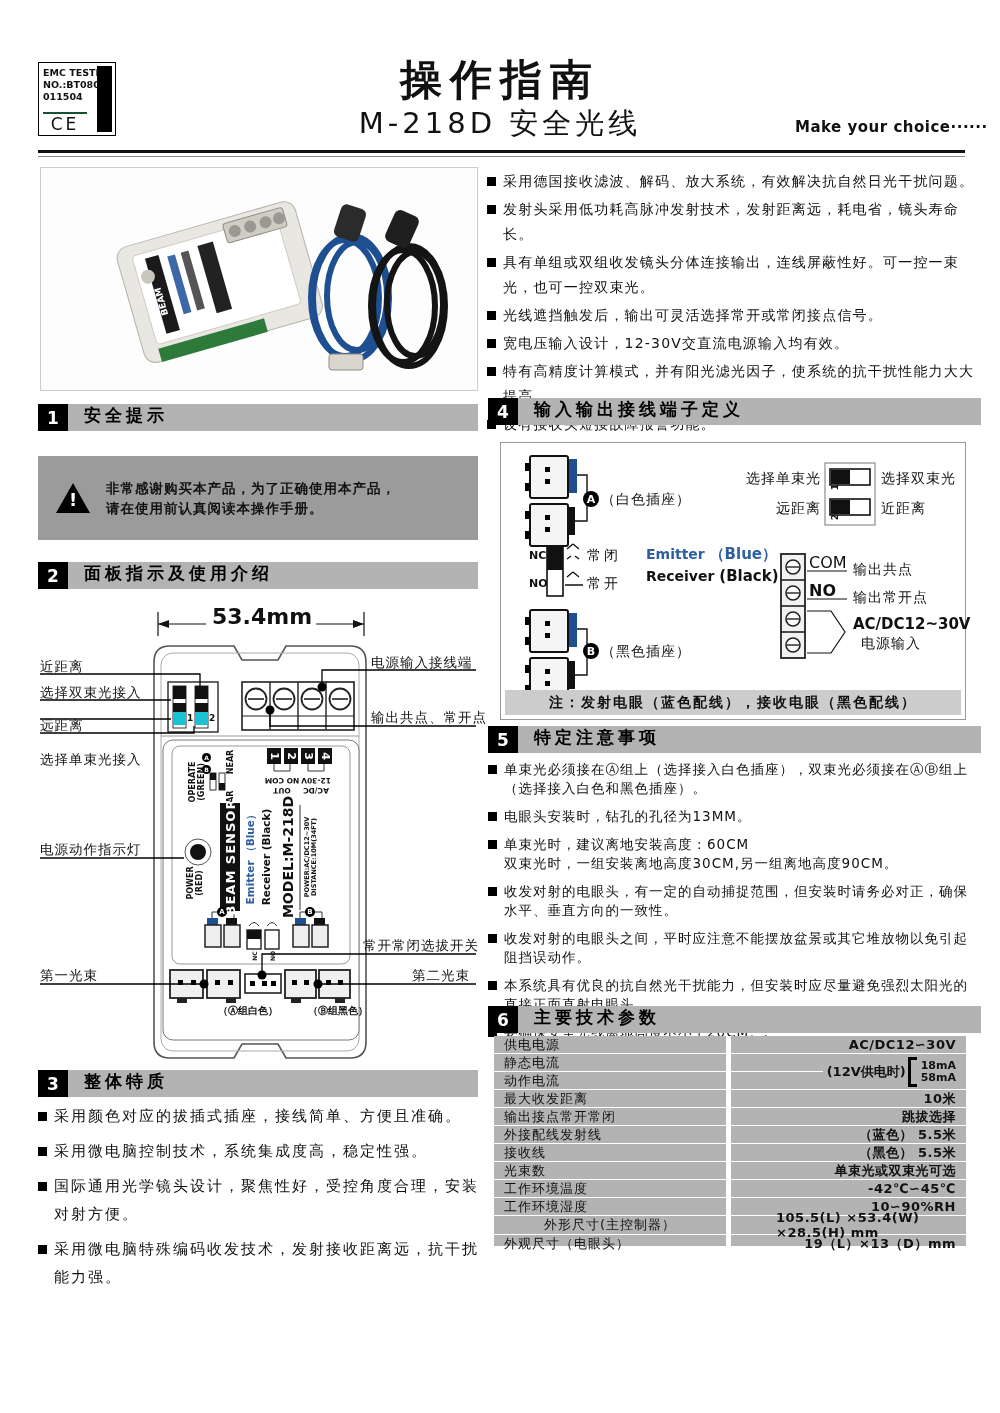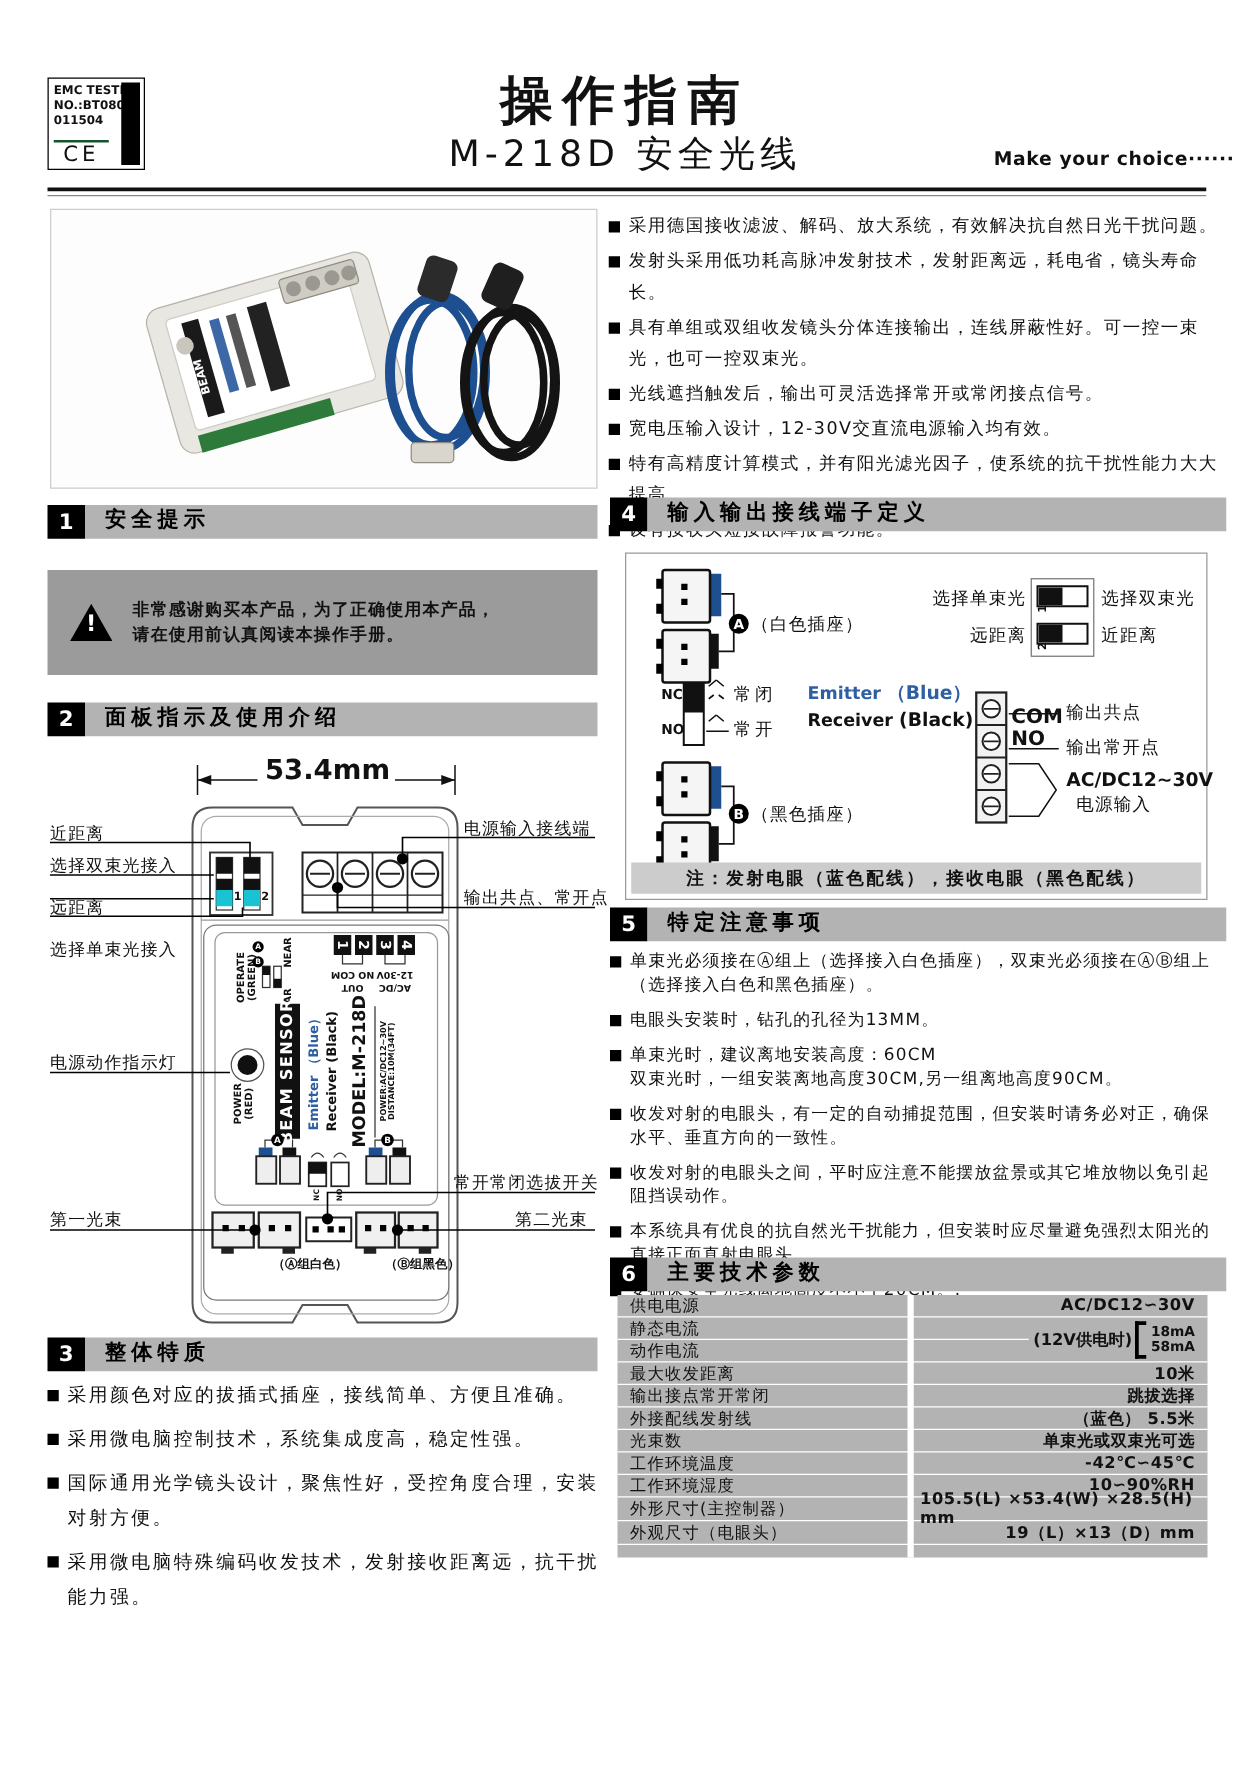--- a/index.html
+++ b/index.html
@@ -434,21 +434,21 @@
 
   <span class="lbl" style="left:145px;top:102px;font-size:14px;font-weight:bold;color:#2e5fa3;">
     <span>Emitter</span>
     <span style="font-size:15px;">（Blue）</span>
   </span>
   <span class="lbl" style="left:145px;top:124px;font-size:14px;font-weight:bold;color:#111;">
     <span>Receiver</span>
     <span style="font-size:15px;">(Black)</span>
   </span>
 
-  <span class="lbl" style="left:308px;top:110px;font-size:16px;font-weight:bold;margin-top:10px;">COM</span>
+  <span class="lbl" style="left:308px;top:110px;font-size:16px;font-weight:normal;">COM</span>
   <span class="lbl" style="left:352px;top:118px;font-size:14px;letter-spacing:1px;">输出共点</span>
   <span class="lbl" style="left:308px;top:138px;font-size:16px;font-weight:bold;">NO</span>
   <span class="lbl" style="left:352px;top:146px;font-size:14px;letter-spacing:1px;">输出常开点</span>
   <span class="lbl" style="left:352px;top:172px;font-size:15px;font-weight:bold;">AC/DC12~30V</span>
   <span class="lbl" style="left:360px;top:192px;font-size:14px;letter-spacing:1px;">电源输入</span>
 
   <div style="position:absolute;left:4px;right:4px;bottom:4px;height:25px;background:#ccc;
               display:flex;align-items:center;justify-content:center;font-size:14px;font-weight:bold;letter-spacing:2px;">注：发射电眼（蓝色配线），接收电眼（黑色配线）</div>
 </div>
 
@@ -528,32 +528,36 @@
   </div>
   <div class="trow" style="height:17px;">
     <div class="tl">输出接点常开常闭</div>
     <div class="tr">跳拔选择</div>
   </div>
   <div class="trow" style="height:17px;">
     <div class="tl">外接配线发射线</div>
     <div class="tr">（蓝色）  5.5米</div>
   </div>
   <div class="trow" style="height:17px;">
+    <div class="tl">接收线</div>
+    <div class="tr">（黑色）  5.5米</div>
+  </div>
+  <div class="trow" style="height:17px;">
     <div class="tl">光束数</div>
     <div class="tr">单束光或双束光可选</div>
   </div>
   <div class="trow" style="height:17px;">
     <div class="tl">工作环境温度</div>
     <div class="tr">-42℃∽45℃</div>
   </div>
   <div class="trow" style="height:17px;">
     <div class="tl">工作环境湿度</div>
     <div class="tr">10∽90%RH</div>
   </div>
-  <div class="trow" style="height:18px;">
+  <div class="trow" style="height:18px;padding-left:40px;">
     <div class="tl">外形尺寸(主控制器）</div>
     <div class="tr">105.5(L) ×53.4(W) ×28.5(H) mm</div>
   </div>
   <div class="trow" style="height:18px;">
     <div class="tl">外观尺寸（电眼头）</div>
     <div class="tr">19（L）×13（D）mm</div>
   </div>
   <div style="height:8px;"></div>
 </div>
 

